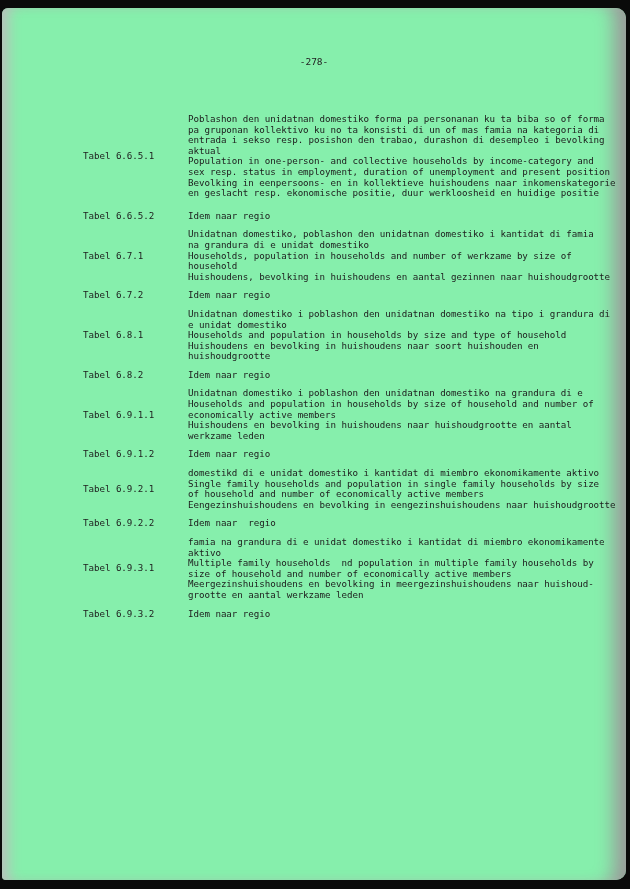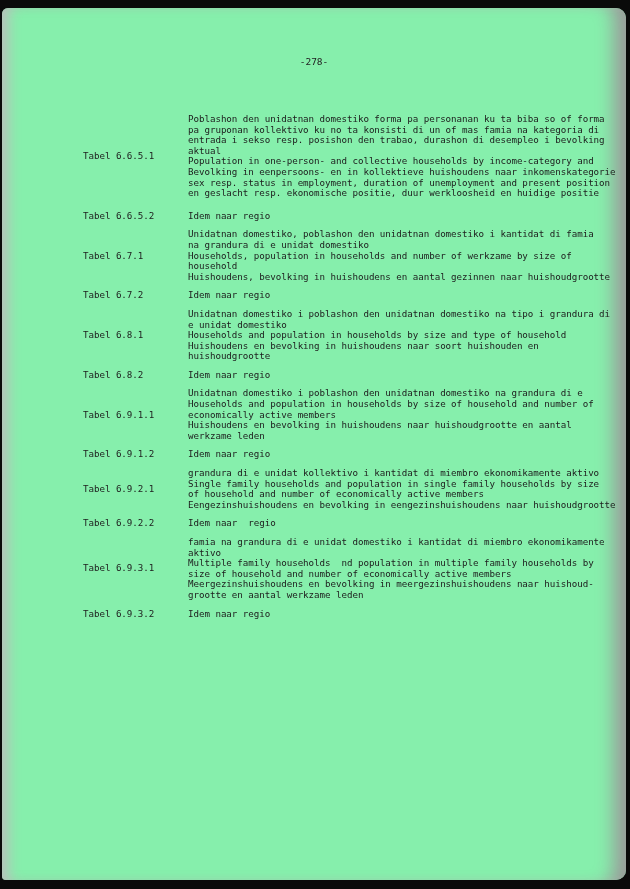--- a/index.html
+++ b/index.html
@@ -68,22 +68,22 @@
 
   <div class="entries" id="entries">
       <div class="entry" style="margin-bottom: 12px;">
         <div class="entry-label">Tabel 6.6.5.1</div>
         <div class="entry-desc">
           <div class="line">Poblashon den unidatnan domestiko forma pa personanan ku ta biba so of forma</div>
           <div class="line">pa gruponan kollektivo ku no ta konsisti di un of mas famia na kategoria di</div>
           <div class="line">entrada i sekso resp. posishon den trabao, durashon di desempleo i bevolking</div>
           <div class="line">aktual</div>
           <div class="line">Population in one-person- and collective households by income-category and</div>
+          <div class="line">sex resp. status in employment, duration of unemployment and present position</div>
           <div class="line">Bevolking in eenpersoons- en in kollektieve huishoudens naar inkomenskategorie</div>
-          <div class="line">sex resp. status in employment, duration of unemployment and present position</div>
           <div class="line">en geslacht resp. ekonomische positie, duur werkloosheid en huidige positie</div>
         </div>
       </div>
       <div class="entry">
         <div class="entry-label">Tabel 6.6.5.2</div>
         <div class="entry-desc">
           <div class="line">Idem naar regio</div>
         </div>
       </div>
       <div class="entry">
@@ -130,21 +130,21 @@
       </div>
       <div class="entry">
         <div class="entry-label">Tabel 6.9.1.2</div>
         <div class="entry-desc">
           <div class="line">Idem naar regio</div>
         </div>
       </div>
       <div class="entry">
         <div class="entry-label">Tabel 6.9.2.1</div>
         <div class="entry-desc">
-          <div class="line">grandura di e unidat kollektivo i kantidat di miembro ekonomikamente aktivo</div>
+          <div class="line">domestikd di e unidat domestiko i kantidat di miembro ekonomikamente aktivo</div>
           <div class="line">Single family households and population in single family households by size</div>
           <div class="line">of household and number of economically active members</div>
           <div class="line">Eengezinshuishoudens en bevolking in eengezinshuishoudens naar huishoudgrootte</div>
         </div>
       </div>
       <div class="entry">
         <div class="entry-label">Tabel 6.9.2.2</div>
         <div class="entry-desc">
           <div class="line">Idem naar  regio</div>
         </div>

